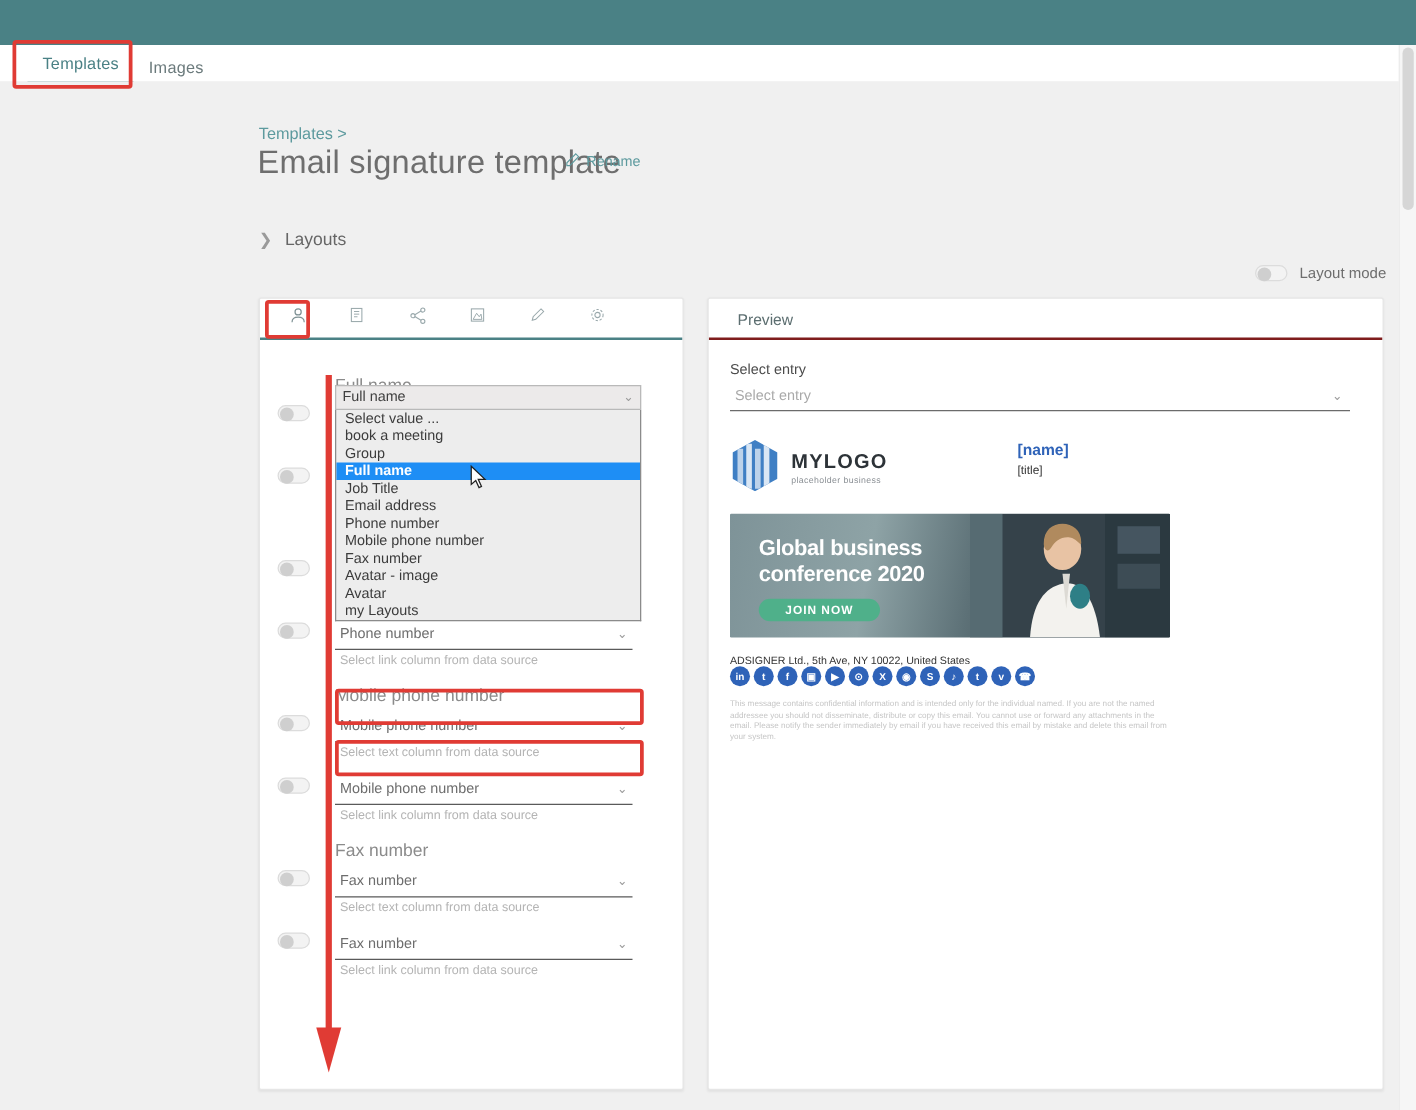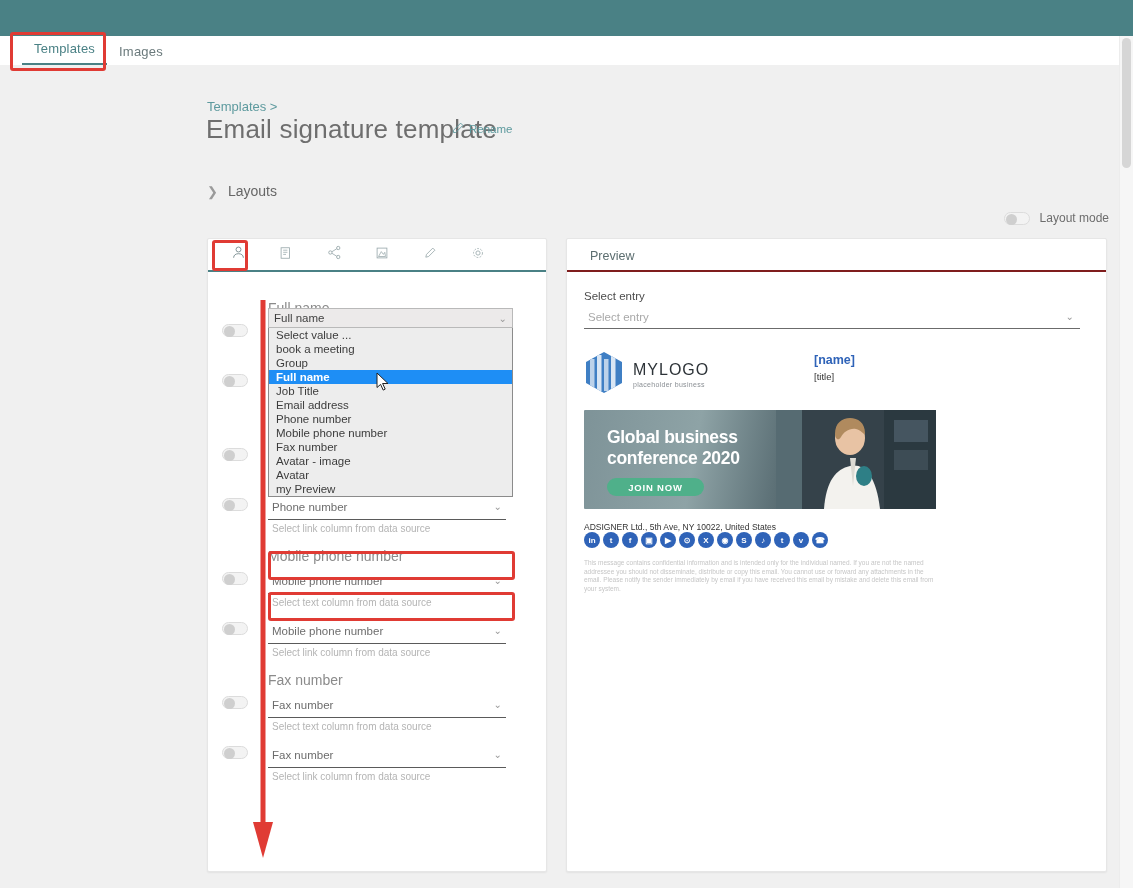--- a/index.html
+++ b/index.html
@@ -10,21 +10,21 @@
     font-family:"Liberation Sans", sans-serif;
     overflow:hidden;
     position:relative;
     color:#555;
   }
   
   .topbar { position:absolute; left:0; top:0; width:1133px; height:36px; background:#4a8185; }
   
   .tabbar {
     position:absolute; left:0; top:36px; width:1133px; height:34px;
-    background:#fff; border-bottom:4px solid #c2410c;
+    background:#fff; border-bottom:2px solid #c2410c;
     display:flex; align-items:flex-end; padding-left:22px;
   }
   .tab {
     font-size:13px; color:#6b7a7c; padding:0 12px 7px 12px;
     cursor:pointer; letter-spacing:.2px;
   }
   .tab.active { color:#4a8185; border-bottom:3px solid #4a8185; }
   
   .redbox { position:absolute; border:3px solid #e03b34; border-radius:3px; pointer-events:none; z-index:60; }
   #redbox-templates-tab { left:10px; top:32px; width:96px; height:39px; }
@@ -117,21 +117,21 @@
   .entry-label { font-size:11.5px; color:#4c4c4c; margin-bottom:5px; }
   .entry-sel {
     height:22px; border-bottom:1px solid #6b6b6b;
     display:flex; align-items:center; justify-content:space-between;
     font-size:11.5px; color:#a9a9a9; padding:0 6px 2px 4px; cursor:pointer;
   }
   
   .sig { padding:18px 17px 0 17px; }
   .sig-top { display:flex; align-items:flex-start; }
   .logo-block { width:230px; display:flex; align-items:center; gap:9px; padding-top:4px; }
-  .logo-txt-main { font-size:16px; font-weight:normal; color:#2d3338; letter-spacing:1px; line-height:1; }
+  .logo-txt-main { font-size:16px; font-weight:bold; color:#2d3338; letter-spacing:1px; line-height:1; }
   .logo-txt-sub  { font-size:7px; color:#8a8f94; letter-spacing:.3px; margin-top:3px; }
   .sig-name { font-size:12.5px; color:#2f63b8; font-weight:bold; }
   .sig-title { font-size:9.5px; color:#333; margin-top:4px; }
   .banner {
     margin-top:12px; width:352px; height:99px; border-radius:1px;
     position:relative; overflow:hidden;
     background:linear-gradient(100deg,#7e9398 0%,#8ea3a6 32%,#5d7177 55%,#3c4b52 75%,#2e3a40 100%);
   }
   .banner-h {
     position:absolute; left:23px; top:17px; color:#fff;
@@ -343,21 +343,21 @@
     <div class="dd-item">book a meeting</div>
     <div class="dd-item">Group</div>
     <div class="dd-item sel-hl">Full name</div>
     <div class="dd-item">Job Title</div>
     <div class="dd-item">Email address</div>
     <div class="dd-item">Phone number</div>
     <div class="dd-item">Mobile phone number</div>
     <div class="dd-item">Fax number</div>
     <div class="dd-item">Avatar - image</div>
     <div class="dd-item">Avatar</div>
-    <div class="dd-item">my Preview</div>
+    <div class="dd-item">my Layouts</div>
   </div>
   <div class="cursor-ptr">
     <svg width="14" height="20" viewBox="0 0 14 20">
         <path d="M1 1l11 10.5H6.6l2.6 5.6-2 1-2.6-5.7L1 15.5z" fill="#fff" stroke="#222" stroke-width="1"></path>
       </svg>
   </div>
 </div>
 
 <div class="right-panel">
   <div class="preview-tabbar">

